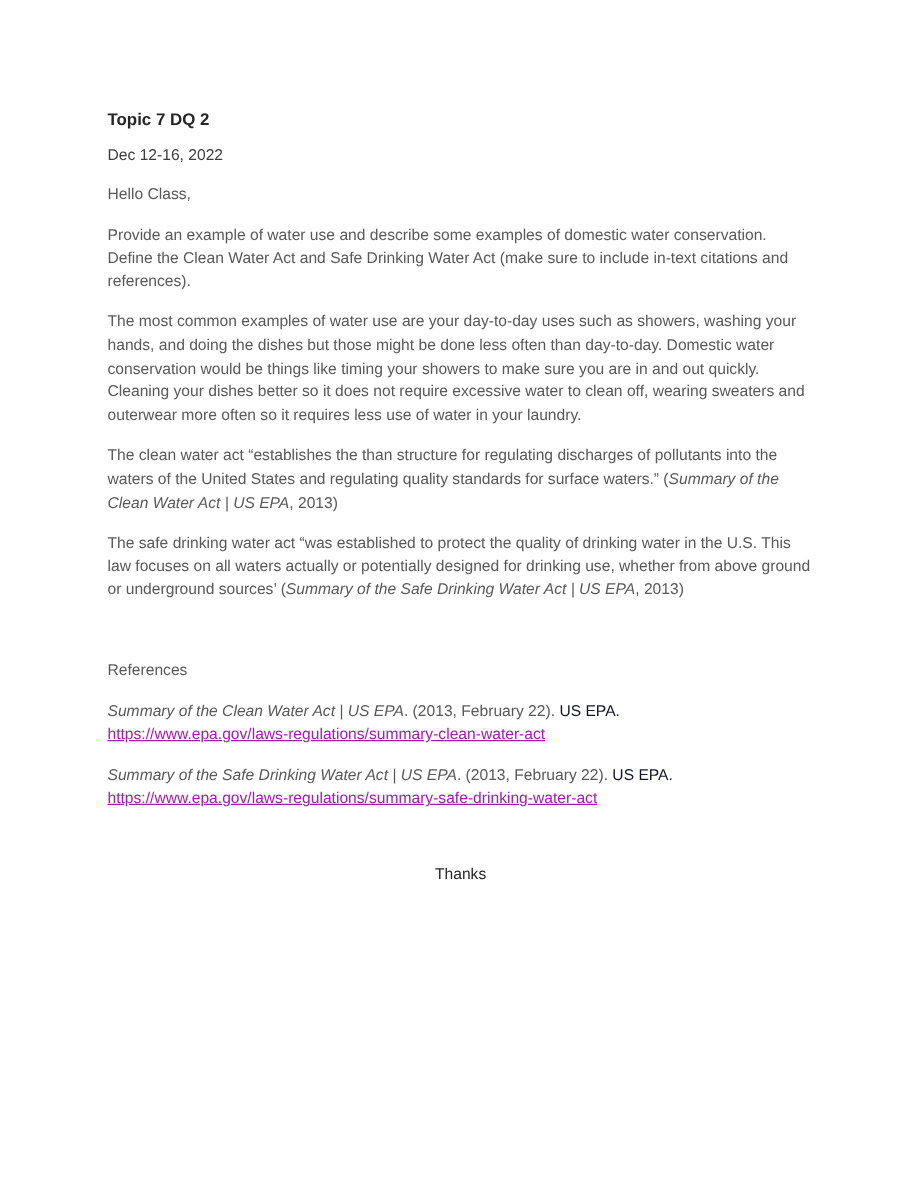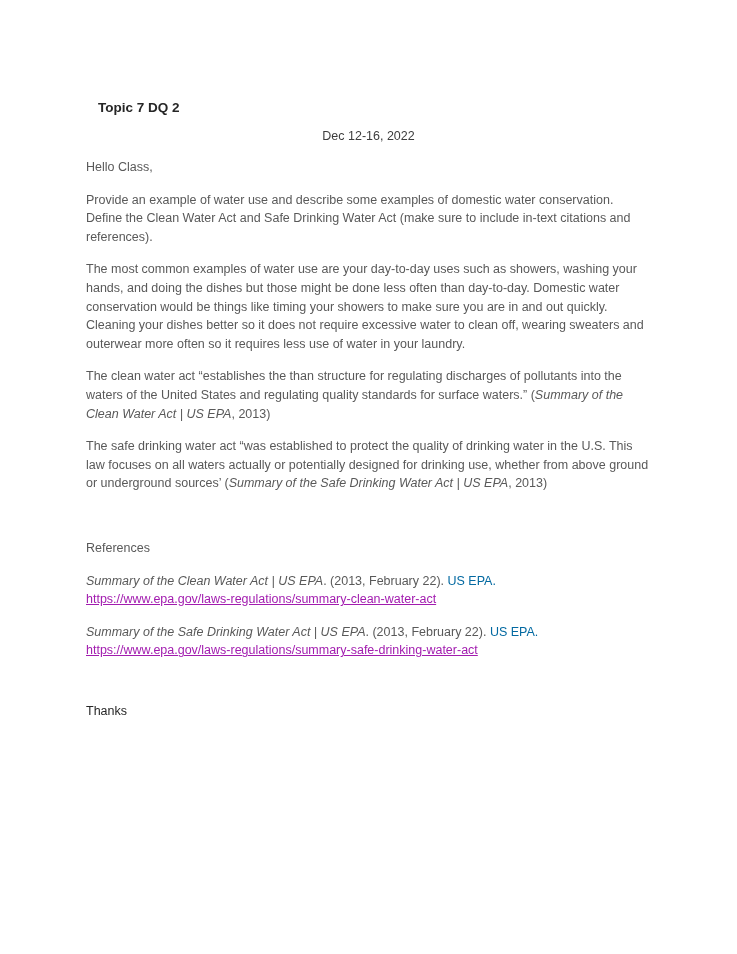--- a/index.html
+++ b/index.html
@@ -17,25 +17,25 @@
     box-sizing: border-box;
     width: 737px;
     height: 954px;
     padding: 88px 86px 0 86px;
     background: #ffffff;
   }
   .doc-title {
     font-size: 13.5px;
     font-weight: 700;
     color: #262626;
-    margin: 12px;
+    margin: 0;
     line-height: 16px;
   }
   .date-line {
-    text-align: center;
+    text-align: left;
     font-size: 12.5px;
     color: #3d3d3d;
     margin: 12px 0 0 0;
     line-height: 16px;
   }
   p.body-para {
     font-size: 12.5px;
     color: #595959;
     line-height: 18.6px;
     margin: 14px 0 0 0;
@@ -44,25 +44,26 @@
     font-style: italic;
   }
   .refs-heading {
     margin-top: 46px !important;
   }
   .reference a {
     color: #a21caf;
     text-decoration: underline;
   }
   .reference .publisher {
-    color: #0369a1;
+    color: #0f172a;
   }
   .closing {
     margin-top: 42px !important;
     color: #262626 !important;
+    text-align: center;
   }
 </style>
 </head>
 <body>
 
 <div class="page">
 
   <h1 class="doc-title">Topic 7 DQ 2</h1>
 
   <div class="date-line">Dec 12-16, 2022</div>

